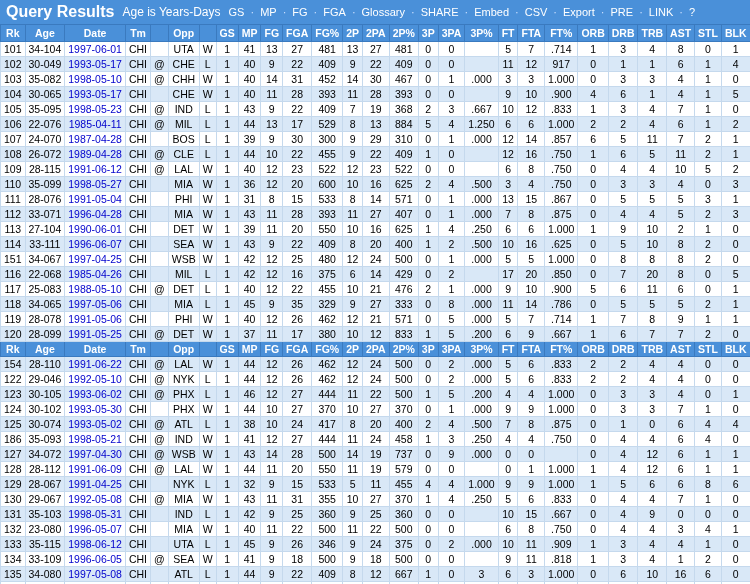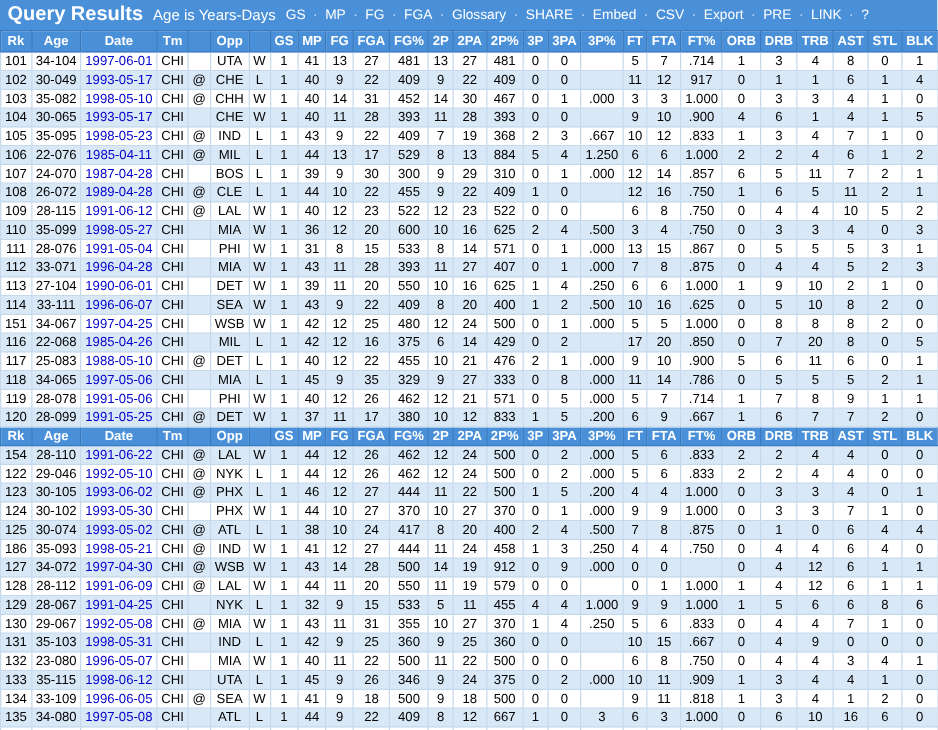--- a/index.html
+++ b/index.html
@@ -935,21 +935,21 @@
           <td>@</td>
           <td>WSB</td>
           <td>W</td>
           <td>1</td>
           <td>43</td>
           <td>14</td>
           <td>28</td>
           <td>500</td>
           <td>14</td>
           <td>19</td>
-          <td>912</td>
+          <td>737</td>
           <td>0</td>
           <td>9</td>
           <td>.000</td>
           <td>0</td>
           <td>0</td>
           <td></td>
           <td>0</td>
           <td>4</td>
           <td>12</td>
           <td>6</td>

